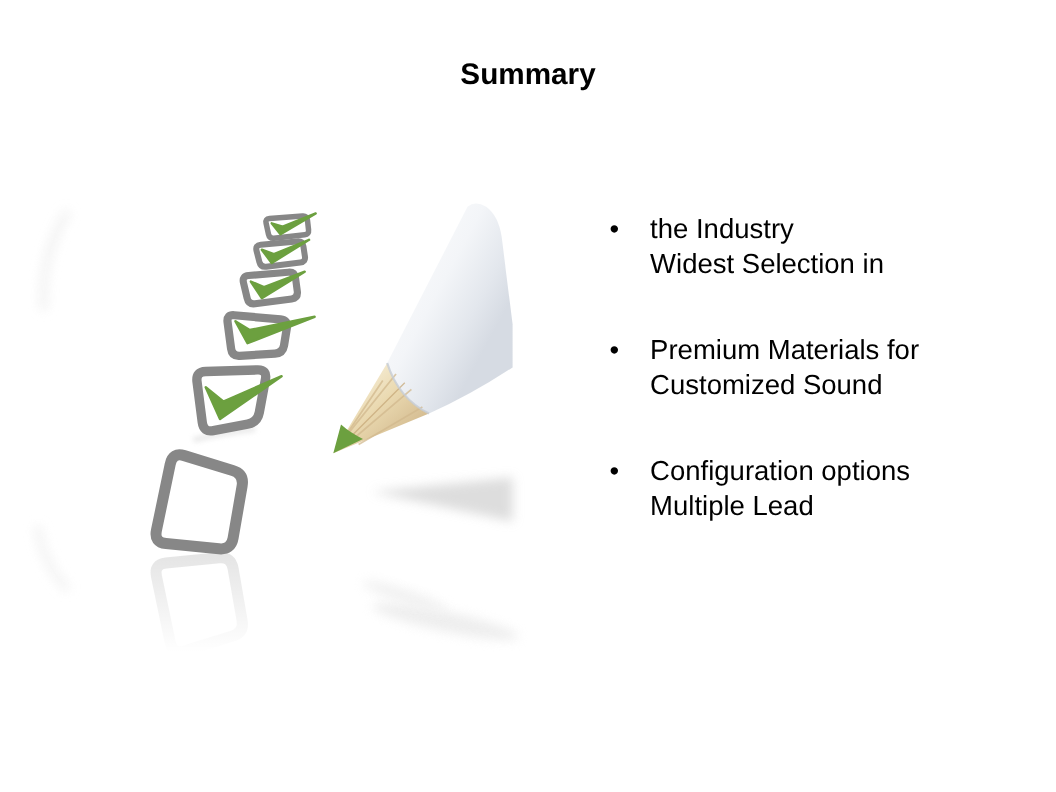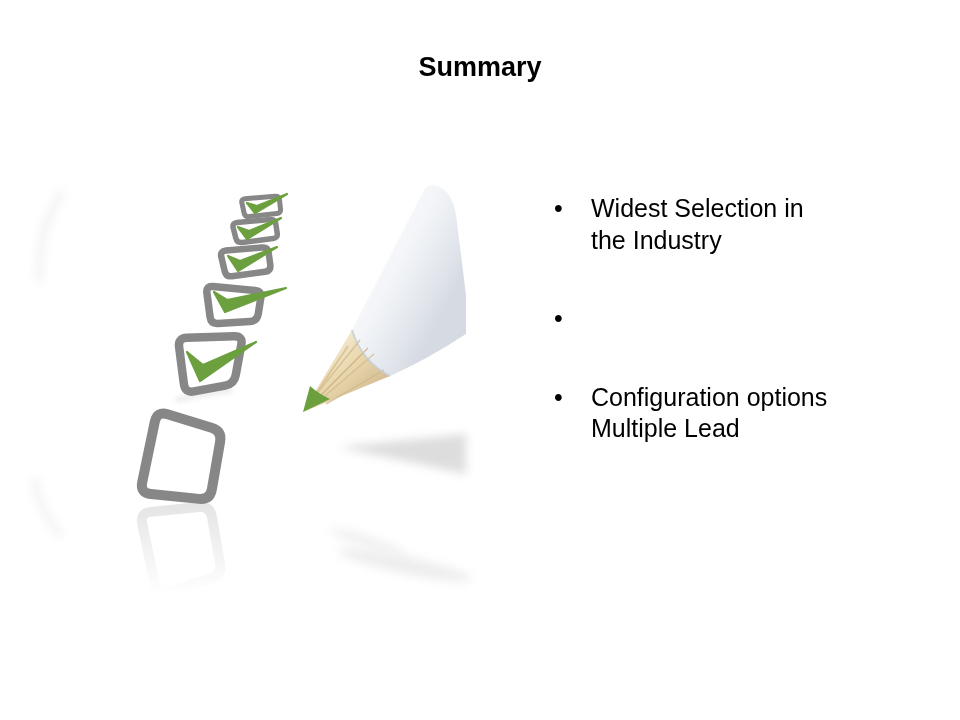--- a/index.html
+++ b/index.html
@@ -137,26 +137,30 @@
         <path d="M 352,160 Q 362,192 390,206" stroke="#c6ccd4" stroke-width="2" fill="none" opacity="0.8"></path>
         <path class="pencil-tip" d="M 303,242 L 310,216 Q 319,224 330,229 Z"></path>
       </g>
     </svg>
   </div>
 
   <ul class="bullet-list">
     <li class="bullet-item">
       <span class="bullet-marker">•</span>
       <span class="bullet-text">
+        <span class="bullet-line">the Industry</span>
         <span class="bullet-line">Widest Selection in</span>
-        <span class="bullet-line">the Industry</span>
       </span>
     </li>
     <li class="bullet-item">
       <span class="bullet-marker">•</span>
+      <span class="bullet-text">
+        <span class="bullet-line">Premium Materials for</span>
+        <span class="bullet-line">Customized Sound</span>
+      </span>
     </li>
     <li class="bullet-item">
       <span class="bullet-marker">•</span>
       <span class="bullet-text">
         <span class="bullet-line">Configuration options</span>
         <span class="bullet-line">Multiple Lead</span>
       </span>
     </li>
   </ul>
 

